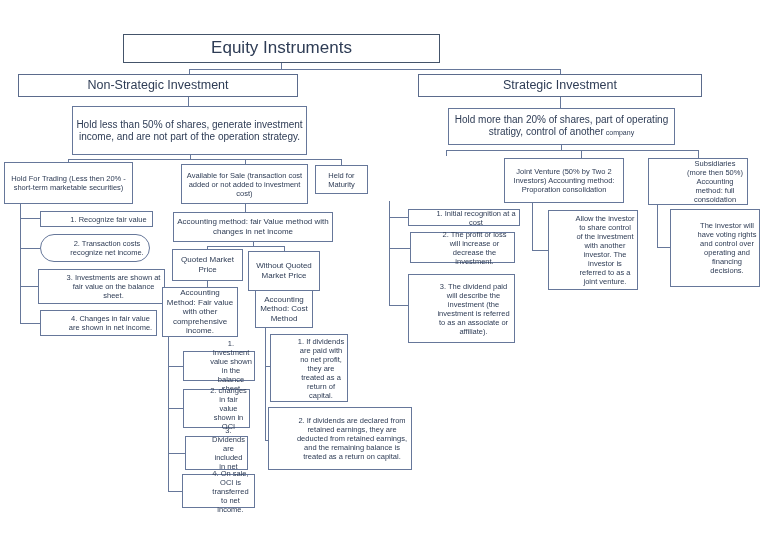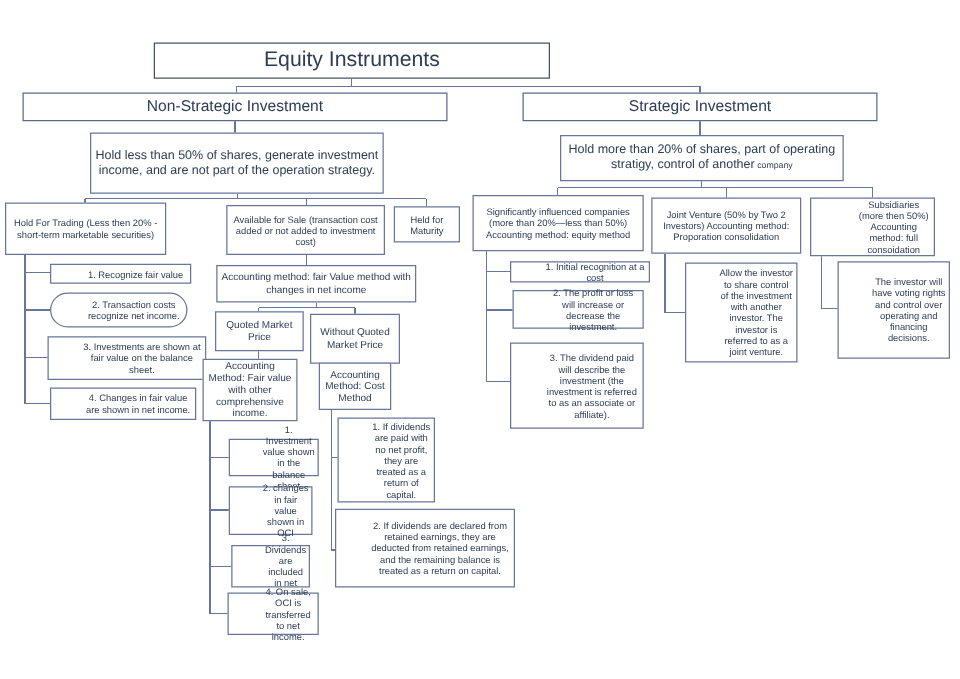--- a/index.html
+++ b/index.html
@@ -40,21 +40,21 @@
              M265 328 L265 440 M265 366 L270 366 M265 440 L268 440
              M560 97 L560 108
              M561 145 L561 150 M446 150 L698 150 M446 150 L446 156 M581 150 L581 158 M698 150 L698 158
              M389 201 L389 305 M389 217 L408 217 M389 248 L410 248 M389 305 L408 305
              M532 203 L532 250 M532 250 L548 250
              M657 205 L657 247 M657 247 L670 247"></path>
   </svg>
 
   <div class="box title" style="left:123px;top:34px;width:317px;height:29px;">Equity Instruments</div>
 
-  <div class="box hdr" style="left:18px;top:74px;width:340px;height:23px;">Non-Strategic Investment</div>
+  <div class="box hdr" style="left:18px;top:74px;width:280px;height:23px;">Non-Strategic Investment</div>
   <div class="box hdr" style="left:418px;top:74px;width:284px;height:23px;">Strategic Investment</div>
 
   <div class="box desc" style="left:72px;top:106px;width:235px;height:49px;">Hold less than 50% of shares, generate investment income, and are not part of the operation strategy.</div>
   <div class="box desc" style="left:448px;top:108px;width:227px;height:37px;display:block;padding-top:5px;">
     <span>Hold more than 20% of shares, part of operating stratigy, control of another</span><span class="suffix">company</span>
   </div>
 
   <div class="box lvl3" style="left:4px;top:162px;width:129px;height:42px;">Hold For Trading (Less then 20% -short-term marketable securities)</div>
   <div class="box lvl3" style="left:181px;top:164px;width:127px;height:40px;">Available for Sale (transaction cost added or not added to investment cost)</div>
   <div class="box lvl3" style="left:315px;top:165px;width:53px;height:29px;">Held for Maturity</div>
@@ -71,22 +71,21 @@
   <div class="box md" style="left:255px;top:290px;width:58px;height:38px;">Accounting Method: Cost Method</div>
 
   <div class="box sm" style="left:183px;top:351px;width:72px;height:30px;">1. Investment value shown in the balance sheet</div>
   <div class="box sm" style="left:183px;top:389px;width:67px;height:39px;">2. changes in fair value shown in OCI</div>
   <div class="box sm" style="left:185px;top:436px;width:63px;height:34px;">3. Dividends are included in net income.</div>
   <div class="box sm" style="left:182px;top:474px;width:73px;height:34px;">4. On sale, OCI is transferred to net income.</div>
 
   <div class="box sm" style="left:270px;top:334px;width:78px;height:68px;">1. If dividends are paid with no net profit, they are treated as a return of capital.</div>
   <div class="box sm" style="left:268px;top:407px;width:144px;height:63px;">2. If dividends are declared from retained earnings, they are deducted from retained earnings, and the remaining balance is treated as a return on capital.</div>
 
-  <div class="box lvl3" style="left:378px;top:156px;width:137px;height:45px;">Significantly influenced companies (more than 20%—less than 50%) Accounting method: equity method</div>
-  <div class="box lvl3" style="left:521px;top:158px;width:120px;height:45px;">Joint Venture (50% by Two 2 Investors) Accounting method: Proporation consolidation</div>
+  <div class="box lvl3" style="left:504px;top:158px;width:120px;height:45px;">Joint Venture (50% by Two 2 Investors) Accounting method: Proporation consolidation</div>
   <div class="box lvl3" style="left:648px;top:158px;width:100px;height:47px;padding-left:36px;">Subsidiaries (more then 50%) Accounting method: full consoidation</div>
 
   <div class="box sm" style="left:408px;top:209px;width:112px;height:17px;">1. Initial recognition at a cost</div>
   <div class="box sm" style="left:410px;top:232px;width:105px;height:31px;">2. The profit or loss will increase or decrease the investment.</div>
   <div class="box sm" style="left:408px;top:274px;width:107px;height:69px;">3. The dividend paid will describe the investment (the investment is referred to as an associate or affiliate).</div>
 
   <div class="box sm" style="left:548px;top:210px;width:90px;height:80px;">Allow the investor to share control of the investment with another investor. The investor is referred to as a joint venture.</div>
 
   <div class="box sm" style="left:670px;top:209px;width:90px;height:78px;">The investor will have voting rights and control over operating and financing decisions.</div>
 

